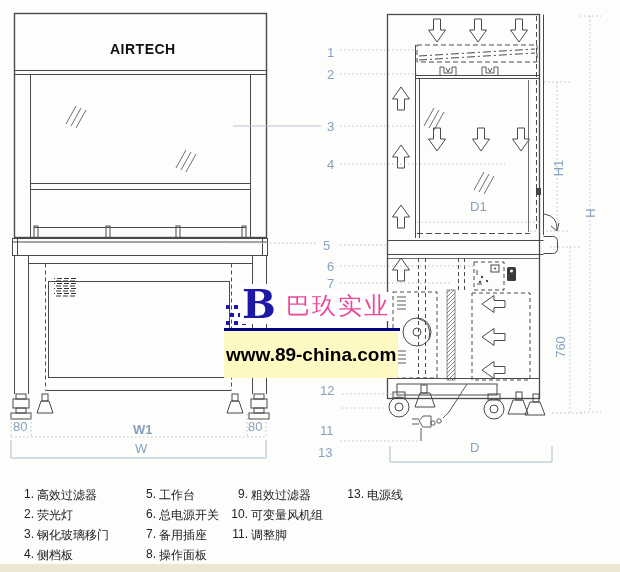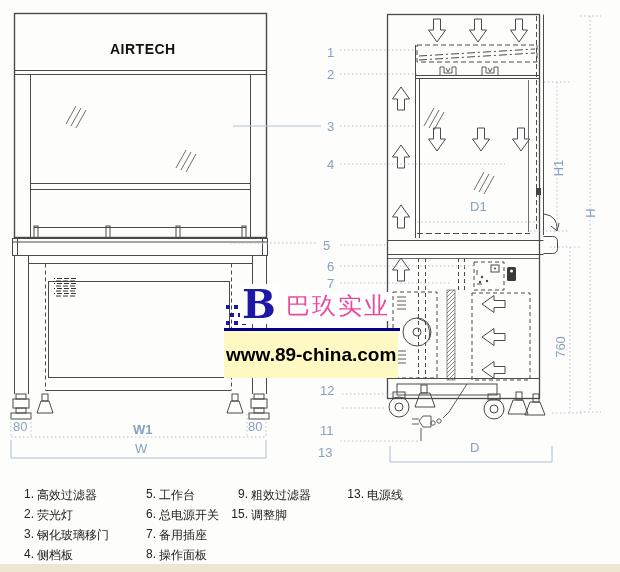--- a/index.html
+++ b/index.html
@@ -344,21 +344,25 @@
         <span class="n">8.</span>
         <span>操作面板</span>
       </div>
   </div>
   <div class="legend-col" style="left:230px;top:487px;">
     <div class="li">
         <span class="n">9.</span>
         <span>粗效过滤器</span>
       </div>
     <div class="li">
-        <span class="n">15.</span>
+        <span class="n">10.</span>
+        <span>可变量风机组</span>
+      </div>
+    <div class="li">
+        <span class="n">11.</span>
         <span>调整脚</span>
       </div>
   </div>
   <div class="legend-col" style="left:346px;top:487px;">
     <div class="li">
         <span class="n">13.</span>
         <span>电源线</span>
       </div>
   </div>
 

